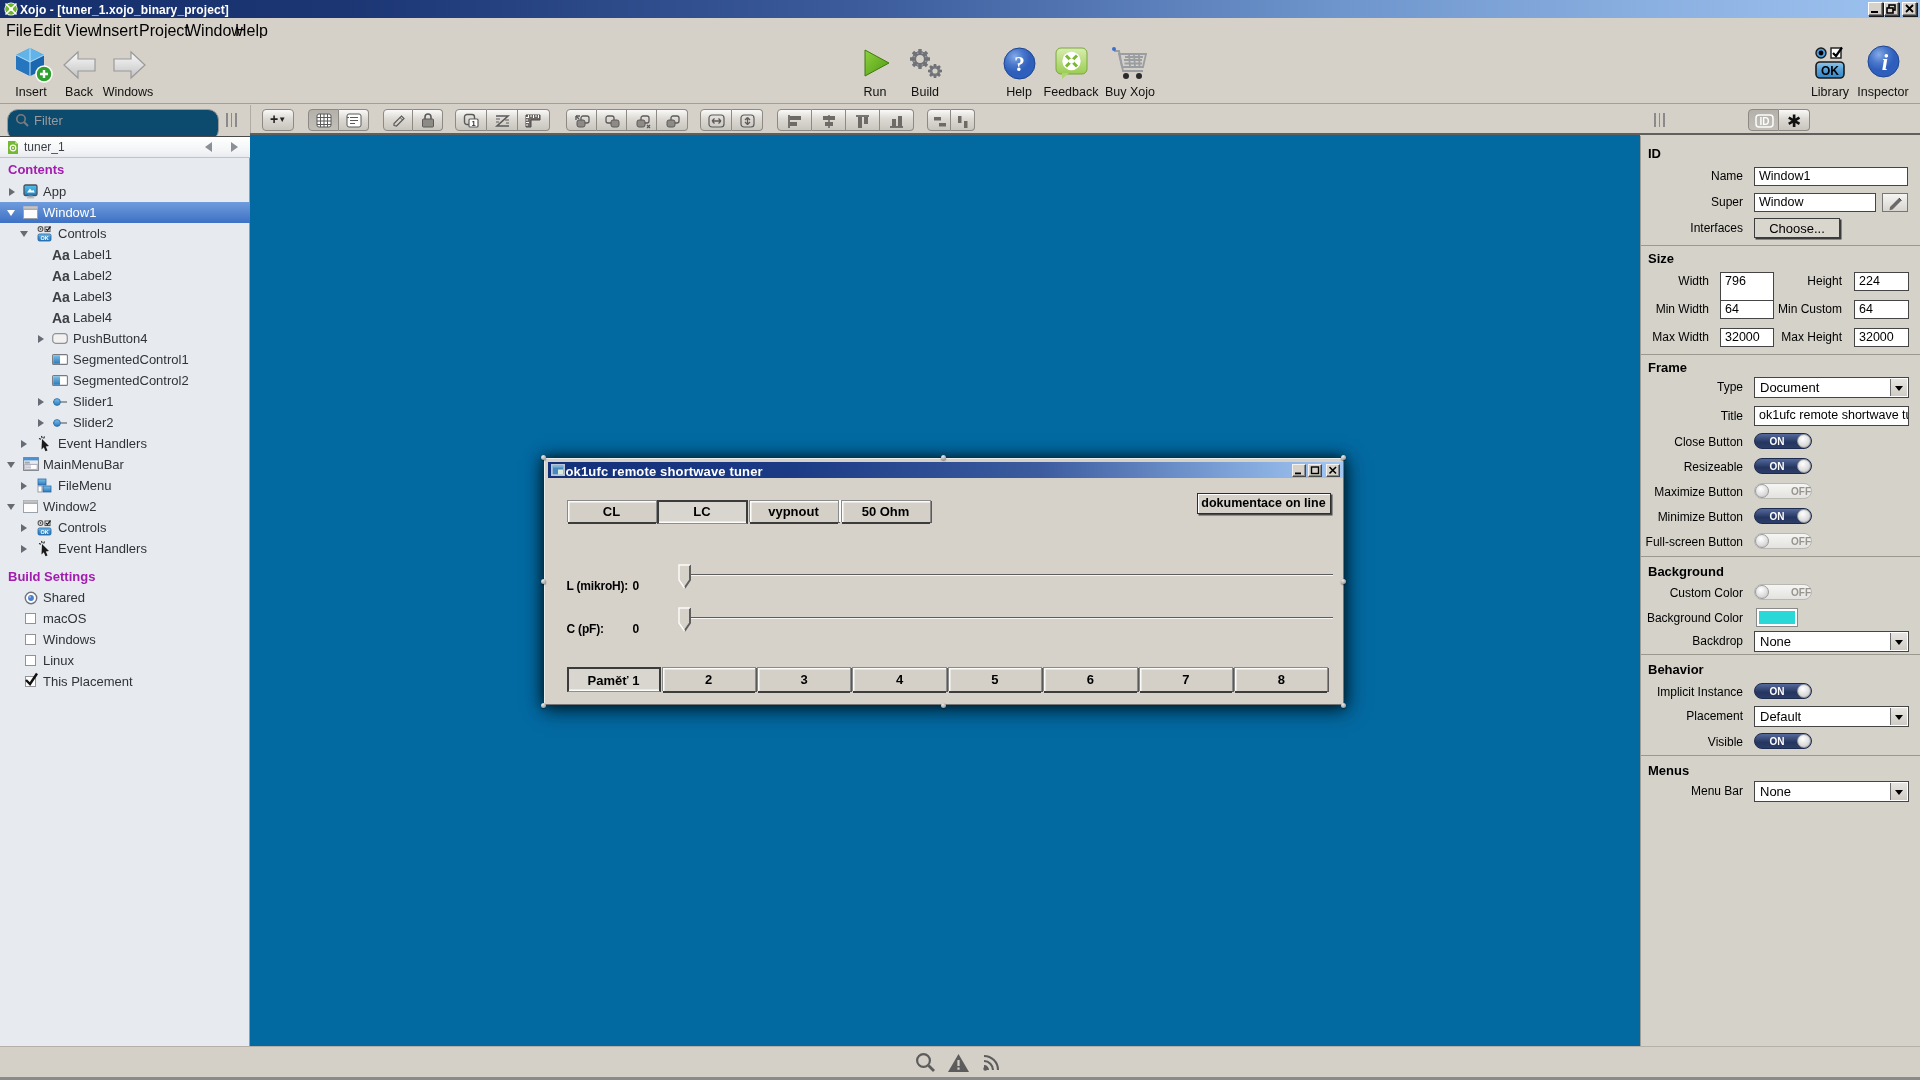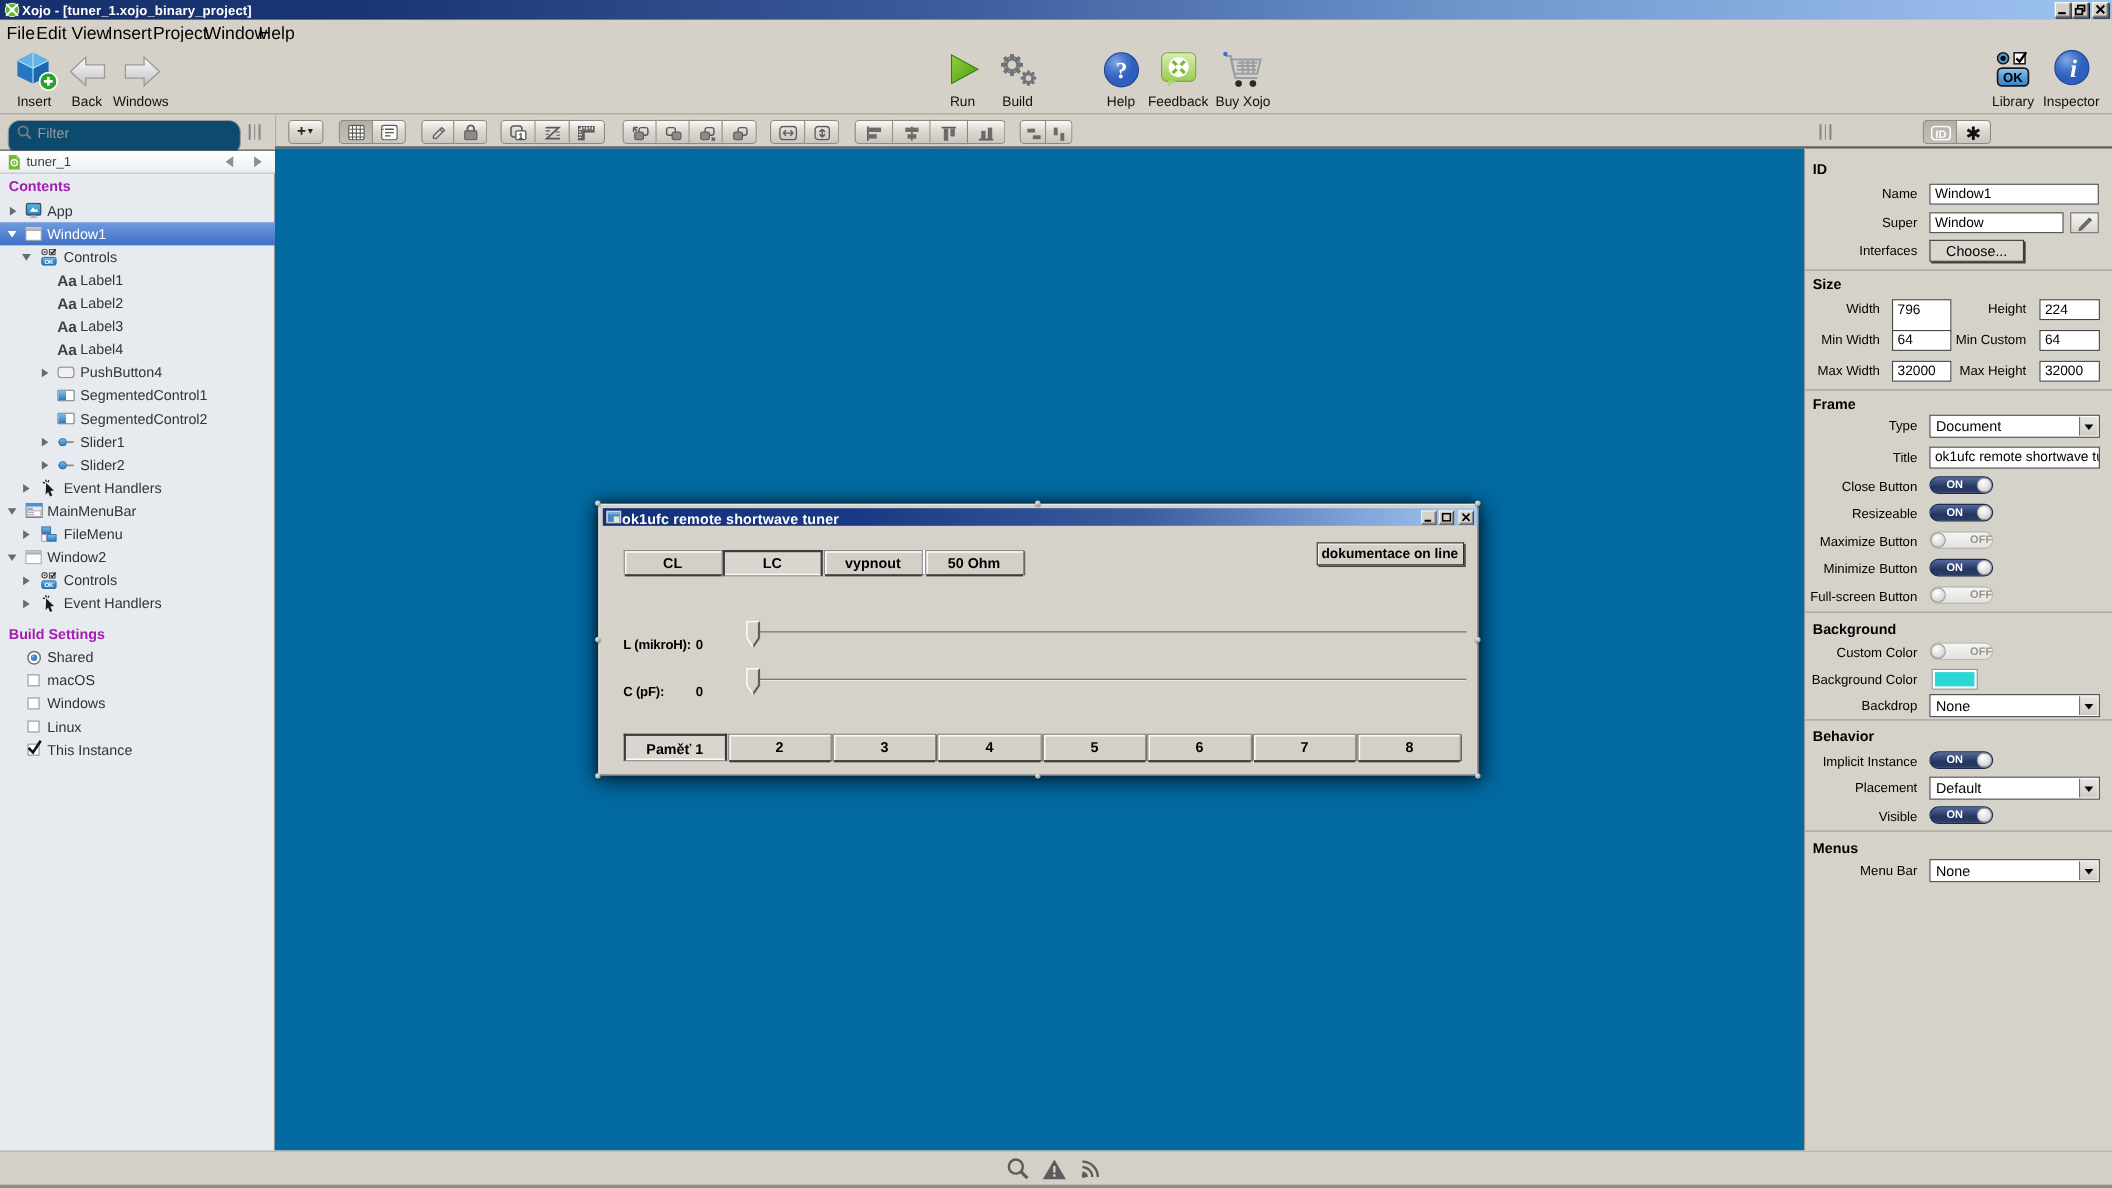--- a/index.html
+++ b/index.html
@@ -539,21 +539,21 @@
     </div>
  <div class="nrow" style="top:492px">
       <div class="cb"></div>
       <span class="lbl" style="left:43px">Linux</span>
     </div>
  <div class="nrow" style="top:513px">
       <div class="cb"></div>
    <svg class="abs" style="left:24px;top:1px" width="16" height="16" viewBox="0 0 16 16">
         <path d="M2 8 L6 12 L13 1.5" fill="none" stroke="#111" stroke-width="2.4"></path>
       </svg>
-   <span class="lbl" style="left:43px">This Instance</span>
+   <span class="lbl" style="left:43px">This Placement</span>
     </div>
 </div>
 
 <div id="canvas">
  <div id="dwin">
   <div id="dtitle">
     <svg class="abs" style="left:3px;top:2px" width="14" height="12" viewBox="0 0 14 12">
           <rect x="0.5" y="0.5" width="13" height="11" fill="#e8e6e0" stroke="#b8c4d8"></rect>
           <rect x="1.5" y="1.5" width="11" height="9" fill="#4888c0"></rect>
           <path d="M1.5 1.5 H12.5 V3.5 H1.5 Z" fill="#78b0d8"></path>

